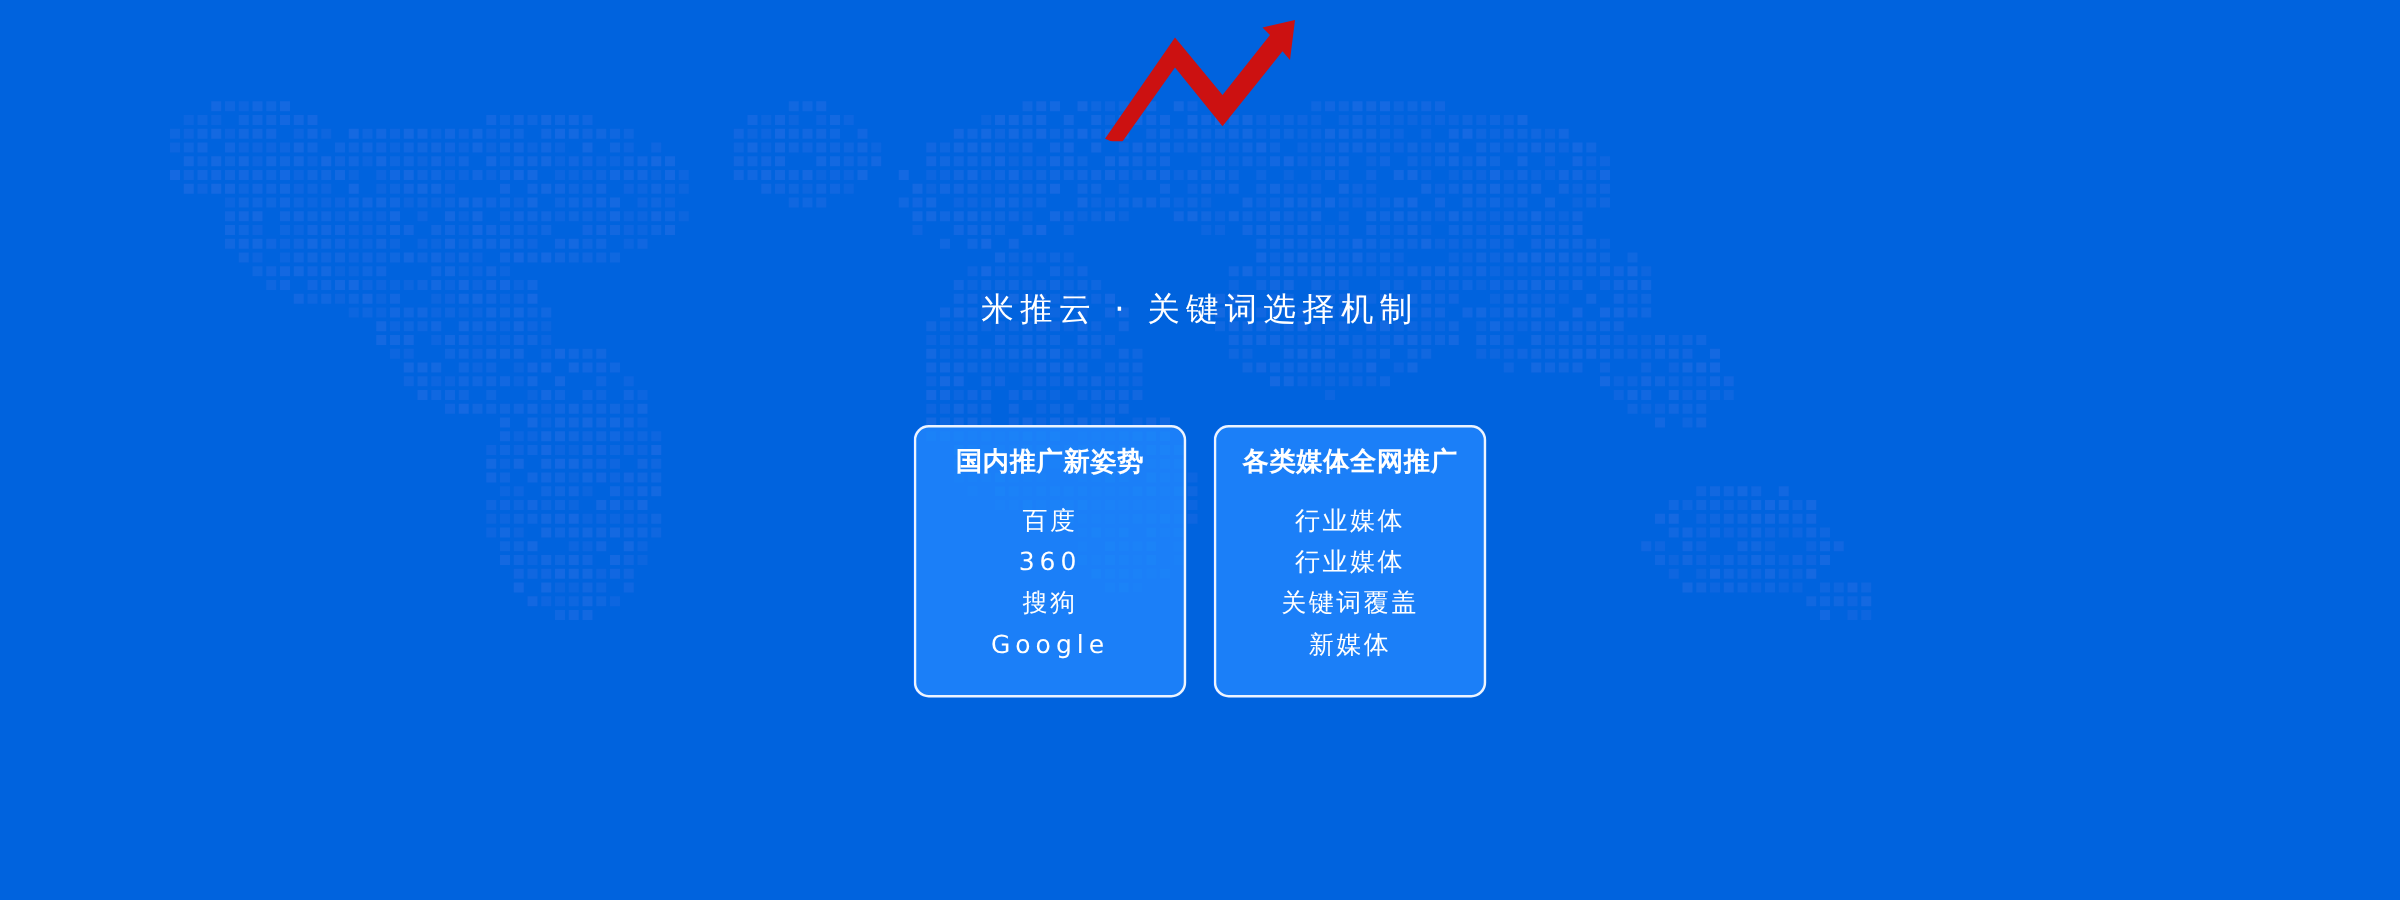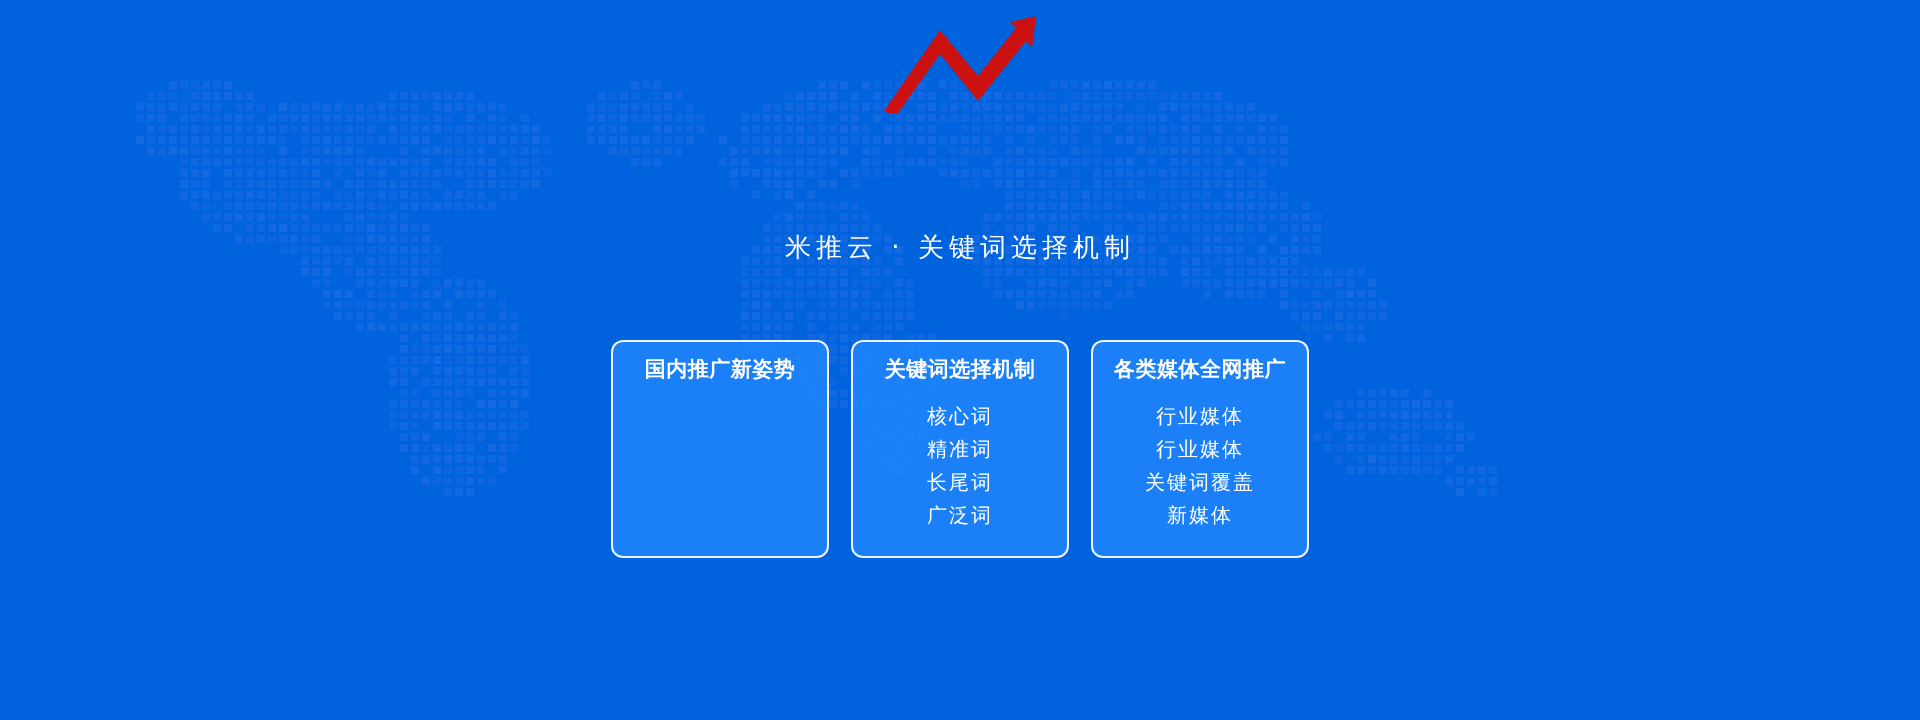--- a/index.html
+++ b/index.html
@@ -1908,28 +1908,25 @@
         <path d="M2 103 L58 22 L96 68 L134 20 L128 14 L154 8 L150 40 L144 33 L96 93 L58 46 L14 108 Z" fill="#cc1111"></path>
       </svg>
     </div>
   </div>
 
   <div class="tagline">米推云 · 关键词选择机制</div>
 
   <div class="cards" id="cards">
       <div class="card">
         <div class="card-title">国内推广新姿势</div>
-      </div>
-      <div class="card">
-        <div class="card-title">关键词选择机制</div>
         <div class="card-items">
-          <div class="card-item">核心词</div>
-          <div class="card-item">精准词</div>
-          <div class="card-item">长尾词</div>
-          <div class="card-item">广泛词</div>
+          <div class="card-item">百度</div>
+          <div class="card-item latin">360</div>
+          <div class="card-item">搜狗</div>
+          <div class="card-item latin">Google</div>
         </div>
       </div>
       <div class="card">
         <div class="card-title">各类媒体全网推广</div>
         <div class="card-items">
           <div class="card-item">行业媒体</div>
           <div class="card-item">行业媒体</div>
           <div class="card-item">关键词覆盖</div>
           <div class="card-item">新媒体</div>
         </div>

